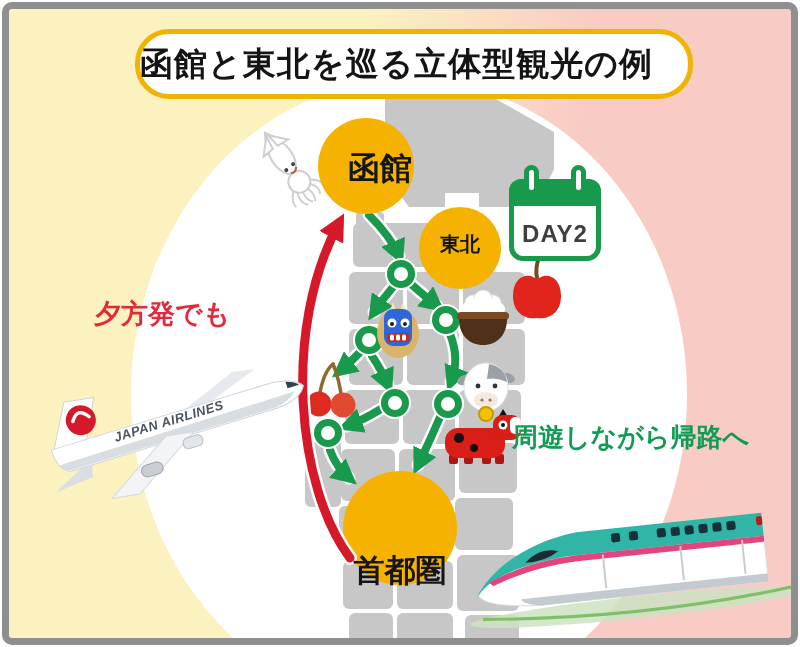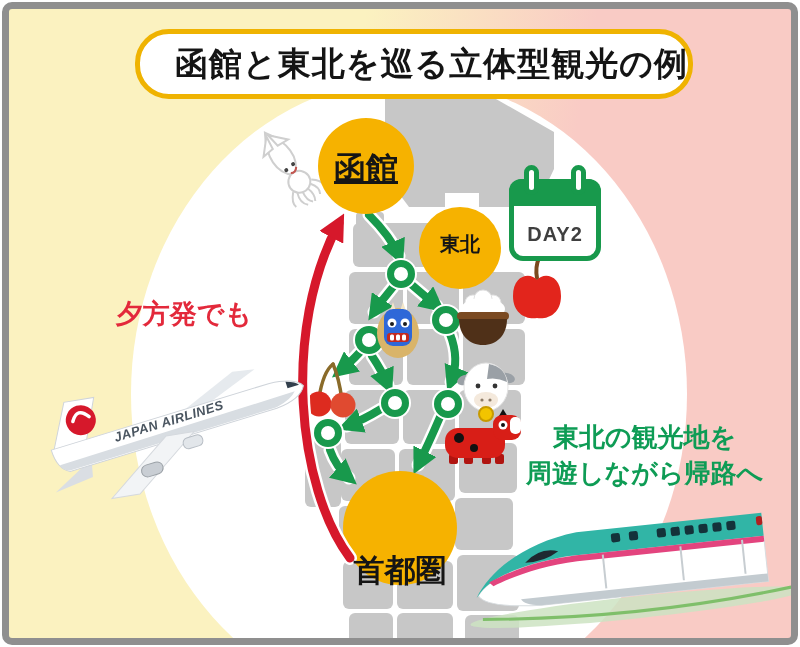--- a/index.html
+++ b/index.html
@@ -2,40 +2,40 @@
 <html><head>
 <meta charset="utf-8">
 <style>
   html,body{margin:0;padding:0;background:#fff;}
   #stage{position:relative;width:800px;height:647px;font-family:"Liberation Sans","DejaVu Sans",sans-serif;overflow:hidden;}
   #frame{position:absolute;left:2px;top:2px;right:2px;bottom:2px;border:7px solid #8f8f8f;border-radius:10px;overflow:hidden;
          background:linear-gradient(100deg,#fbf2c0 0%,#fbf2c0 40%,#f9cbc5 66%,#f9cbc5 100%);}
   #diagram-svg{position:absolute;left:0;top:0;}
   
   #title-box{position:absolute;left:126px;top:20px;width:558px;height:70px;box-sizing:border-box;
-             background:#fff;border:5px solid #efb301;border-radius:34px;display:flex;align-items:center;justify-content:flex-end;}
+             background:#fff;border:5px solid #efb301;border-radius:34px;display:flex;align-items:center;justify-content:flex-start;}
   #title-box span{font-size:33px;font-weight:800;color:#141414;letter-spacing:1px;white-space:nowrap;}
   
   .cal{position:absolute;width:92px;height:98px;}
   .cal .body{position:absolute;left:0;top:14px;width:92px;height:82px;box-sizing:border-box;background:#fff;border:5px solid var(--c);border-radius:14px;}
   .cal .head{position:absolute;left:0;top:14px;width:92px;height:27px;box-sizing:border-box;background:var(--c);border-radius:12px 12px 0 0;}
   .cal .ring{position:absolute;top:0;width:15px;height:30px;box-sizing:border-box;background:#fff;border:5px solid var(--c);border-radius:8px;}
   .cal .ring.l{left:15px;} .cal .ring.r{right:15px;}
   .cal .label{position:absolute;left:0;top:46px;width:92px;height:46px;display:flex;align-items:center;justify-content:center;
-              font-size:20px;font-weight:800;color:#3f3f3f;letter-spacing:1px;}
+              font-size:24px;font-weight:800;color:#3f3f3f;letter-spacing:1px;}
   #day1{left:197px;top:194px;--c:#d6182b;}
   #day2{left:500px;top:156px;--c:#18994c;}
   #day3{left:531px;top:313px;--c:#18994c;}
   
   .node-label{position:absolute;text-align:center;font-weight:800;color:#151515;white-space:nowrap;}
-  #label-hakodate{left:277px;top:138px;width:160px;font-size:32px;text-decoration:underline;}
+  #label-hakodate{left:291px;top:138px;width:160px;font-size:32px;}
   #label-tohoku{left:371px;top:222px;width:160px;font-size:20px;}
   #label-shutoken{left:311px;top:501px;width:160px;font-size:31px;margin-top:40px;}
   
-  .note{position:absolute;text-align:center;font-weight:800;}
+  .note{position:absolute;font-weight:800;}
   #flight-note{left:85px;top:287px;width:180px;font-size:27px;line-height:37px;color:#e3293b;}
   #train-note{left:503px;top:410px;width:265px;font-size:26px;line-height:36px;color:#0e9c55;}
 </style>
 </head>
 <body>
 
 <div id="stage">
   <div id="frame">
 
   <svg id="diagram-svg" width="800" height="647" viewBox="0 0 800 647">
@@ -278,18 +278,17 @@
   </div>
 
   <div class="node-label" id="label-hakodate">函館</div>
   <div class="node-label" id="label-tohoku">東北</div>
   <div class="node-label" id="label-shutoken">首都圏</div>
 
   <div class="note" id="flight-note">
     <div>夕方発でも</div>
   </div>
   <div class="note" id="train-note">
-    <div>東北の観光地を</div>
     <div>周遊しながら帰路へ</div>
   </div>
 
   </div>
 </div>
 
 </body></html>

